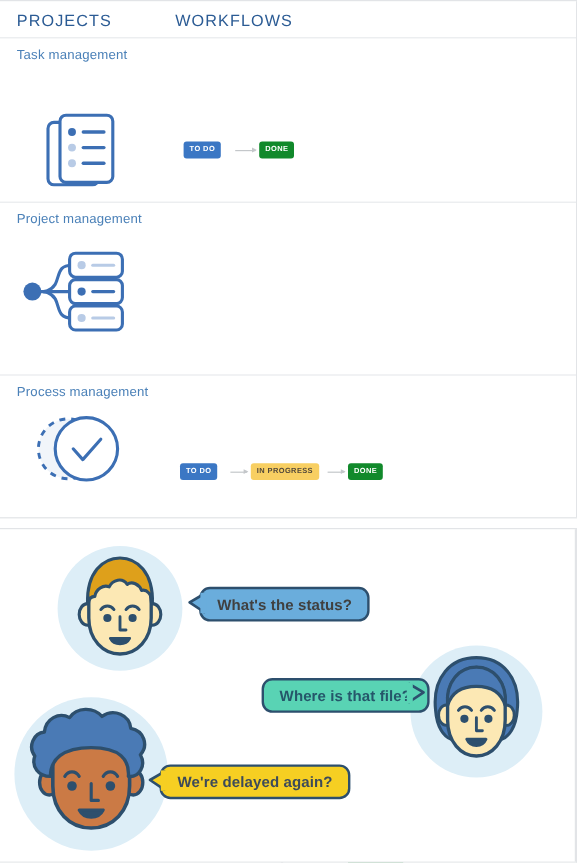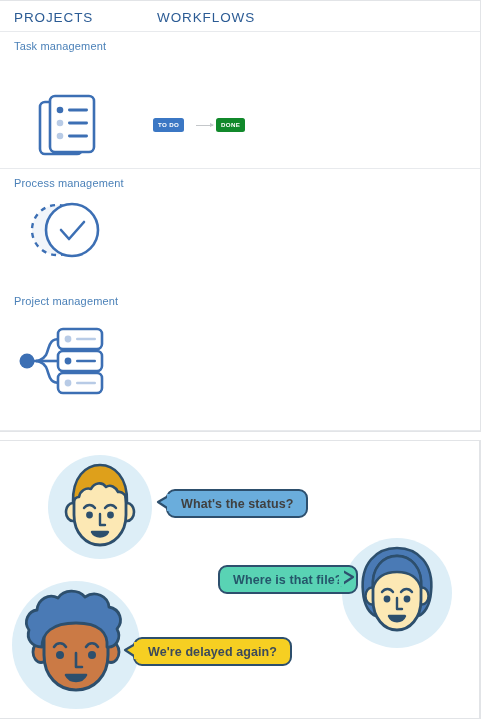--- a/index.html
+++ b/index.html
@@ -41,21 +41,21 @@
   }
   .col-head {
     position: absolute;
     top: 9px;
     font-size: 13.5px;
     letter-spacing: 0.9px;
     color: #2b5b94;
     font-weight: 500;
   }
   .col-head.projects { left: 14px; }
-  .col-head.workflows { left: 157px; }
+  .col-head.workflows { left: 146px; }
 
   .section {
     position: relative;
     border-bottom: 1px solid #e8eaed;
   }
   .section.s1 { height: 137px; }
   .section.s2 { height: 144px; }
   .section.s3 { height: 118px; border-bottom: none; }
 
   .sec-title {
@@ -190,58 +190,20 @@
           <rect x="32" y="18.6" width="20" height="2.8" rx="1.4" fill="#3c6fb4"></rect>
           <rect x="32" y="31.6" width="20" height="2.8" rx="1.4" fill="#3c6fb4"></rect>
           <rect x="32" y="44.6" width="20" height="2.8" rx="1.4" fill="#3c6fb4"></rect>
         </svg>
       </div>
 
       <div class="flow" style="left:0; top:0;">
         <div class="badge b-blue" style="left:153px; top:86px;">TO DO</div>
         <div class="arrow" style="left:196px; top:92.5px; width:17px;"></div>
         <div class="badge b-green" style="left:216px; top:86px;">DONE</div>
-      </div>
-    </div>
-
-    <div class="section s3">
-      <div class="sec-title">Process management</div>
-
-      <div class="illus" style="left:24px; top:28px;">
-        <svg width="86" height="66" viewBox="0 0 86 66">
-          <circle cx="33" cy="33" r="25" fill="#f1f5fa" stroke="#3c6fb4" stroke-width="2.4" stroke-dasharray="5 5"></circle>
-          <circle cx="48" cy="33" r="26" fill="#ffffff" stroke="#3c6fb4" stroke-width="2.6"></circle>
-          <polyline points="37,33 45,42 60,25" fill="none" stroke="#3c6fb4" stroke-width="2.6" stroke-linecap="round" stroke-linejoin="round"></polyline>
-        </svg>
-      </div>
-
-      <div class="flow" style="left:0; top:0;">
-
-        <div class="badge b-blue" style="left:150px; top:367px;">OPEN</div>
-        <div class="arrow" style="left:186px; top:373.5px; width:13px;"></div>
-        <div class="badge b-yellow" style="left:202px; top:367px;">IN PROGRESS</div>
-        <div class="arrow" style="left:266px; top:373.5px; width:13px;"></div>
-        <div class="badge b-yellow" style="left:282px; top:367px;">UNDER REVIEW</div>
-        <div class="arrow" style="left:351px; top:373.5px; width:13px;"></div>
-        <div class="badge b-green" style="left:367px; top:367px;">APPROVED</div>
-        <div class="arrow" style="left:421px; top:373.5px; width:13px;"></div>
-        <div class="badge b-green" style="left:438px; top:367px;">DONE</div>
-
-        <div class="badge b-green" style="left:203px; top:329px;">CANCELLED</div>
-
-        <div class="vline up" style="left:229px; top:345px; height:20px;"></div>
-
-        <div class="arrow" style="left:165px; top:335px; width:38px; background:#c4c7ca;"></div>
-        <div class="vline down" style="left:165px; top:335px; height:28px;"></div>
-
-        <div class="badge b-green" style="left:290px; top:403px;">REJECTED</div>
-
-        <div class="vline down" style="left:314px; top:383px; height:18px;"></div>
-
-        <div class="vline up" style="left:234px; top:383px; height:27px;"></div>
       </div>
     </div>
 
     <div class="section s2">
       <div class="sec-title">Project management</div>
 
       <div class="illus" style="left:14px; top:38px;">
         <svg width="92" height="72" viewBox="0 0 92 72">
           <path d="M22 36 C22 36 28 36 32 30 C36 22 34 14 46 14" fill="none" stroke="#3c6fb4" stroke-width="2.6"></path>
           <path d="M22 36 C22 36 28 36 32 42 C36 50 34 58 46 58" fill="none" stroke="#3c6fb4" stroke-width="2.6"></path>
@@ -260,20 +222,58 @@
       </div>
 
       <div class="flow" style="left:0; top:0;">
         <div class="badge b-blue" style="left:150px; top:217px;">TO DO</div>
         <div class="arrow" style="left:192px; top:223.5px; width:14px;"></div>
         <div class="badge b-yellow" style="left:209px; top:217px;">IN PROGRESS</div>
         <div class="arrow" style="left:273px; top:223.5px; width:14px;"></div>
         <div class="badge b-green" style="left:290px; top:217px;">DONE</div>
       </div>
     </div>
+
+    <div class="section s3">
+      <div class="sec-title">Process management</div>
+
+      <div class="illus" style="left:24px; top:28px;">
+        <svg width="86" height="66" viewBox="0 0 86 66">
+          <circle cx="33" cy="33" r="25" fill="#f1f5fa" stroke="#3c6fb4" stroke-width="2.4" stroke-dasharray="5 5"></circle>
+          <circle cx="48" cy="33" r="26" fill="#ffffff" stroke="#3c6fb4" stroke-width="2.6"></circle>
+          <polyline points="37,33 45,42 60,25" fill="none" stroke="#3c6fb4" stroke-width="2.6" stroke-linecap="round" stroke-linejoin="round"></polyline>
+        </svg>
+      </div>
+
+      <div class="flow" style="left:0; top:0;">
+
+        <div class="badge b-blue" style="left:150px; top:367px;">OPEN</div>
+        <div class="arrow" style="left:186px; top:373.5px; width:13px;"></div>
+        <div class="badge b-yellow" style="left:202px; top:367px;">IN PROGRESS</div>
+        <div class="arrow" style="left:266px; top:373.5px; width:13px;"></div>
+        <div class="badge b-yellow" style="left:282px; top:367px;">UNDER REVIEW</div>
+        <div class="arrow" style="left:351px; top:373.5px; width:13px;"></div>
+        <div class="badge b-green" style="left:367px; top:367px;">APPROVED</div>
+        <div class="arrow" style="left:421px; top:373.5px; width:13px;"></div>
+        <div class="badge b-green" style="left:438px; top:367px;">DONE</div>
+
+        <div class="badge b-green" style="left:203px; top:329px;">CANCELLED</div>
+
+        <div class="vline up" style="left:229px; top:345px; height:20px;"></div>
+
+        <div class="arrow" style="left:165px; top:335px; width:38px; background:#c4c7ca;"></div>
+        <div class="vline down" style="left:165px; top:335px; height:28px;"></div>
+
+        <div class="badge b-green" style="left:290px; top:403px;">REJECTED</div>
+
+        <div class="vline down" style="left:314px; top:383px; height:18px;"></div>
+
+        <div class="vline up" style="left:234px; top:383px; height:27px;"></div>
+      </div>
+    </div>
   </div>
 
   <div class="panel-bottom">
 
     <div class="avatar" style="left:44px; top:10px;">
       <svg width="112" height="112" viewBox="0 0 112 112">
         <circle cx="56" cy="56" r="52" fill="#ddeef7"></circle>
 
         <ellipse cx="29" cy="61" rx="7" ry="9" fill="#fce8b4" stroke="#2d4f6d" stroke-width="2.6"></ellipse>
         <ellipse cx="83" cy="61" rx="7" ry="9" fill="#fce8b4" stroke="#2d4f6d" stroke-width="2.6"></ellipse>

